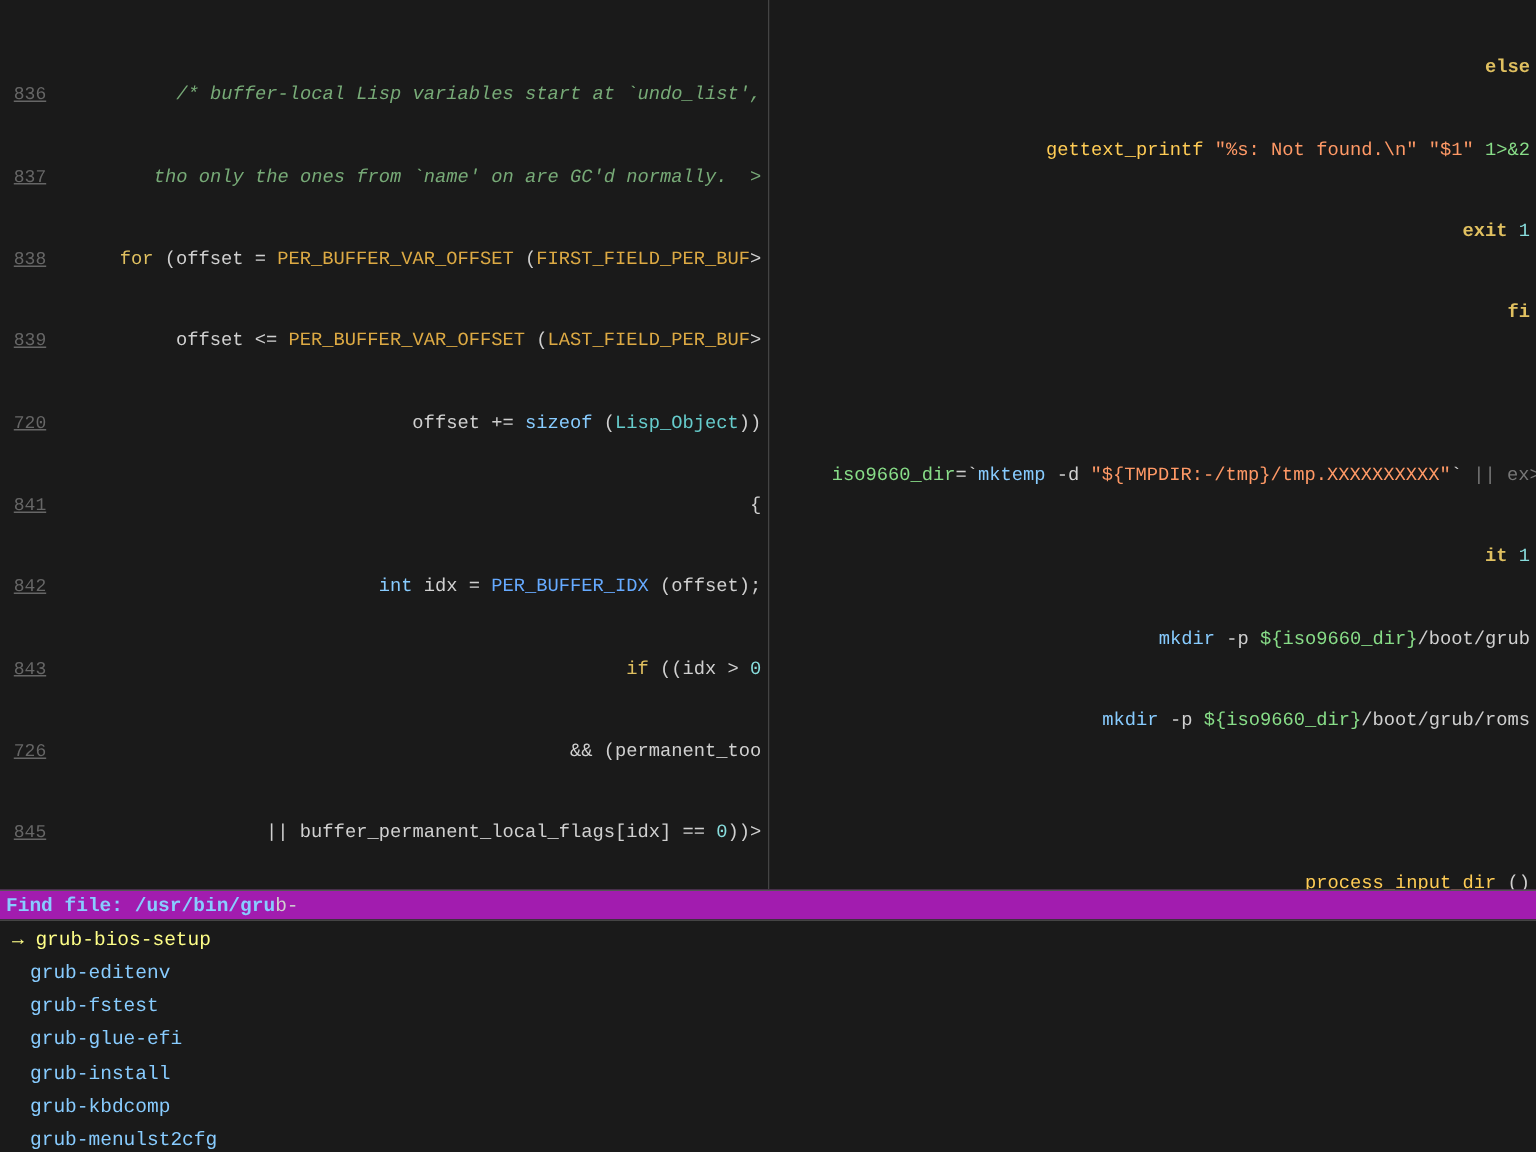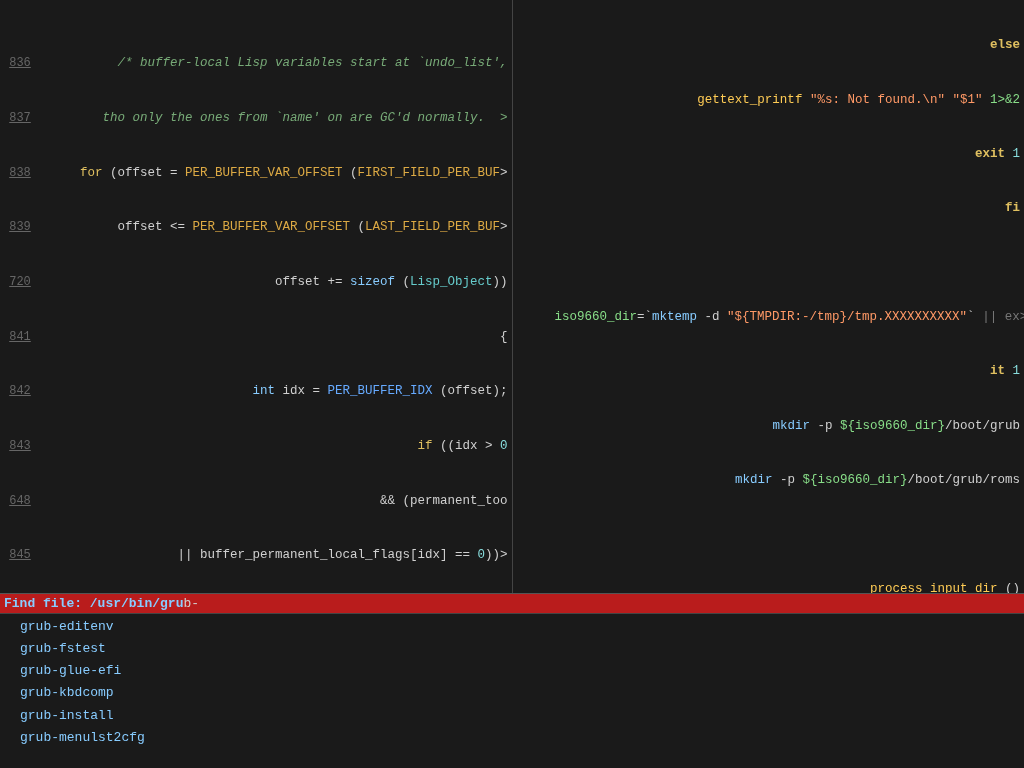--- a/index.html
+++ b/index.html
@@ -78,21 +78,21 @@
     .macro { color: #ddaa44; }
     .num { color: #88dddd; }
     .sh-cmd { color: #88ccff; } 
     .sh-str { color: #ff9966; } 
     .sh-var { color: #88dd88; } 
     .sh-kw { color: #e0c060; font-weight: bold; }
     .sh-fn { color: #ffcc55; }
     .type { color: #66cccc; }
 
     .minibuffer {
-      background: #b91c1c;
+      background: #a21caf;
       color: #d0d0d0;
       height: 20px;
       display: flex;
       align-items: center;
       padding: 0 4px;
       font-size: 13px;
       border-top: 1px solid #555;
     }
 
     .minibuffer-prompt {
@@ -163,21 +163,21 @@
         </div>
         <div class="line">
           <span class="line-num">842</span>
           <span class="line-content">      <span class="kw2">int</span> idx = <span class="fn2">PER_BUFFER_IDX</span> (offset);</span>
         </div>
         <div class="line">
           <span class="line-num">843</span>
           <span class="line-content">      <span class="kw">if</span> ((idx &gt; <span class="num">0</span></span>
         </div>
         <div class="line">
-          <span class="line-num">648</span>
+          <span class="line-num">726</span>
           <span class="line-content">           &amp;&amp; (permanent_too</span>
         </div>
         <div class="line">
           <span class="line-num">845</span>
           <span class="line-content">               || buffer_permanent_local_flags[idx] == <span class="num">0</span>))&gt;</span>
         </div>
         
         
         
         
@@ -291,22 +291,23 @@
     </div>
 
   </div>
 
   <div class="minibuffer">
     <span class="minibuffer-prompt">Find file: /usr/bin/gru</span>
       <span>b-</span>
   </div>
 
   <div class="file-list">
+    <div class="file-item active">grub-bios-setup</div>
     <div class="file-item">  grub-editenv</div>
     <div class="file-item">  grub-fstest</div>
     <div class="file-item">  grub-glue-efi</div>
+    <div class="file-item">  grub-install</div>
     <div class="file-item">  grub-kbdcomp</div>
-    <div class="file-item">  grub-install</div>
     <div class="file-item">  grub-menulst2cfg</div>
 
   </div>
 
 </div>
 
 </body></html>

